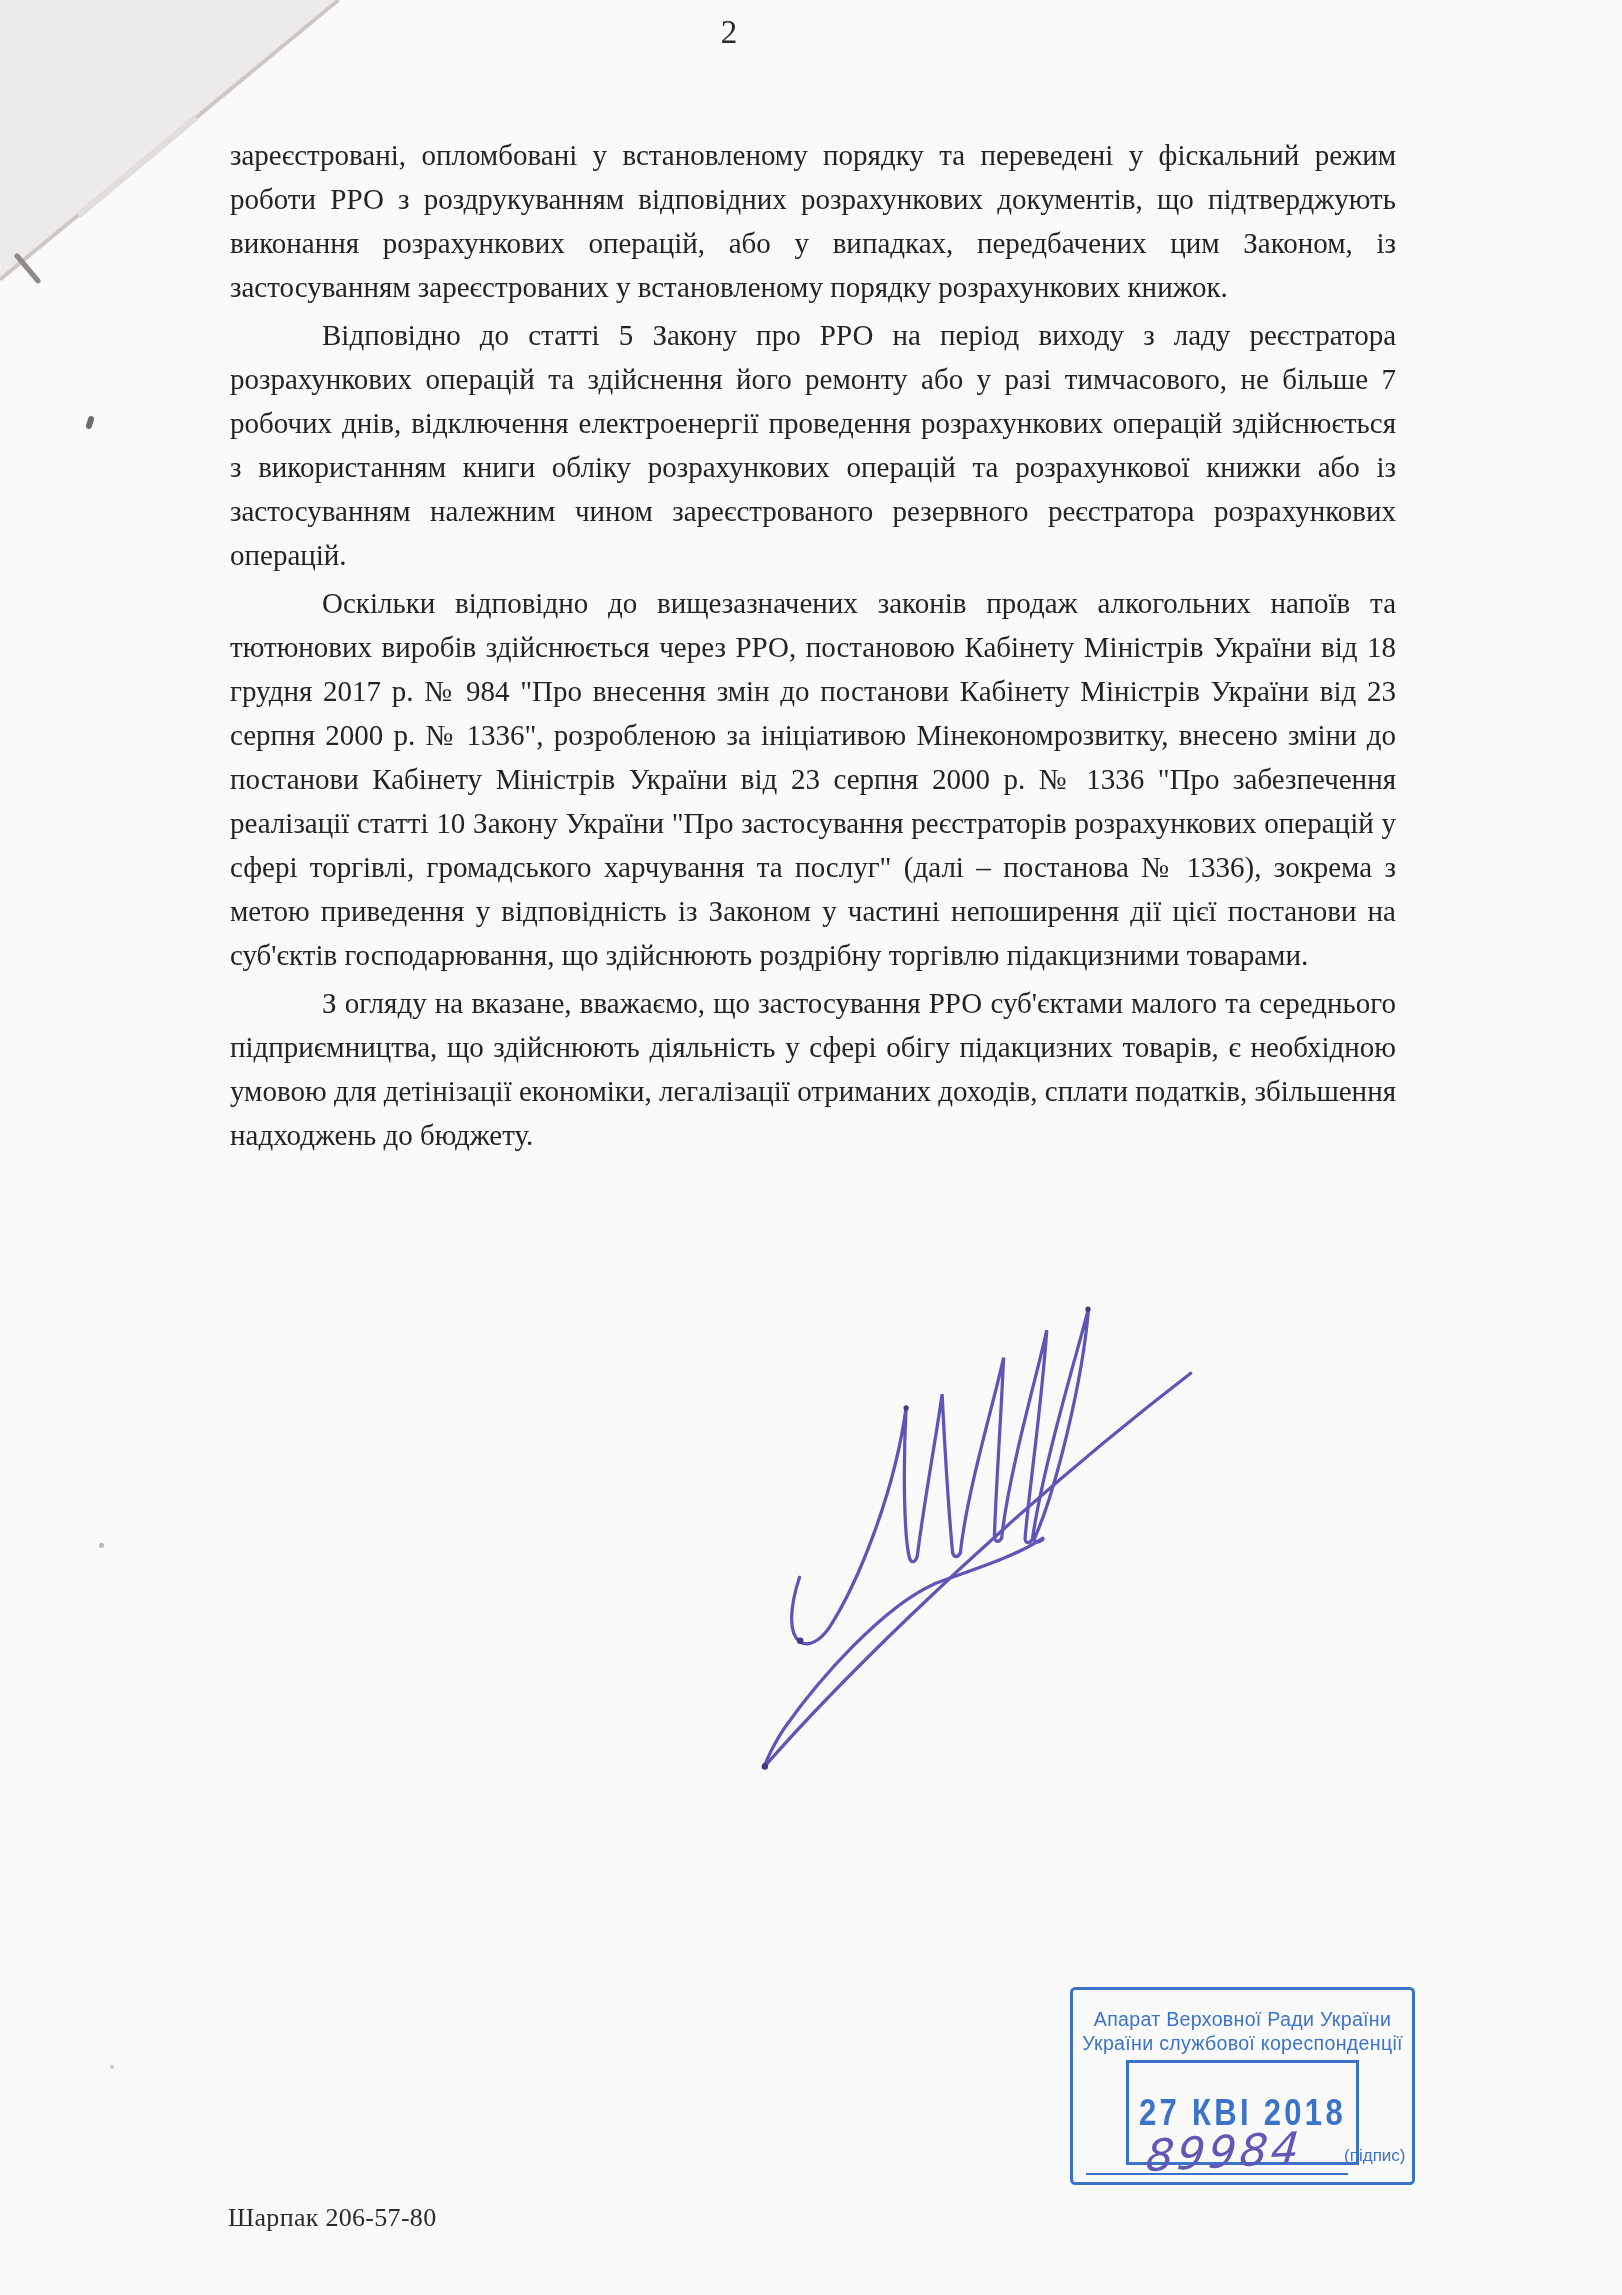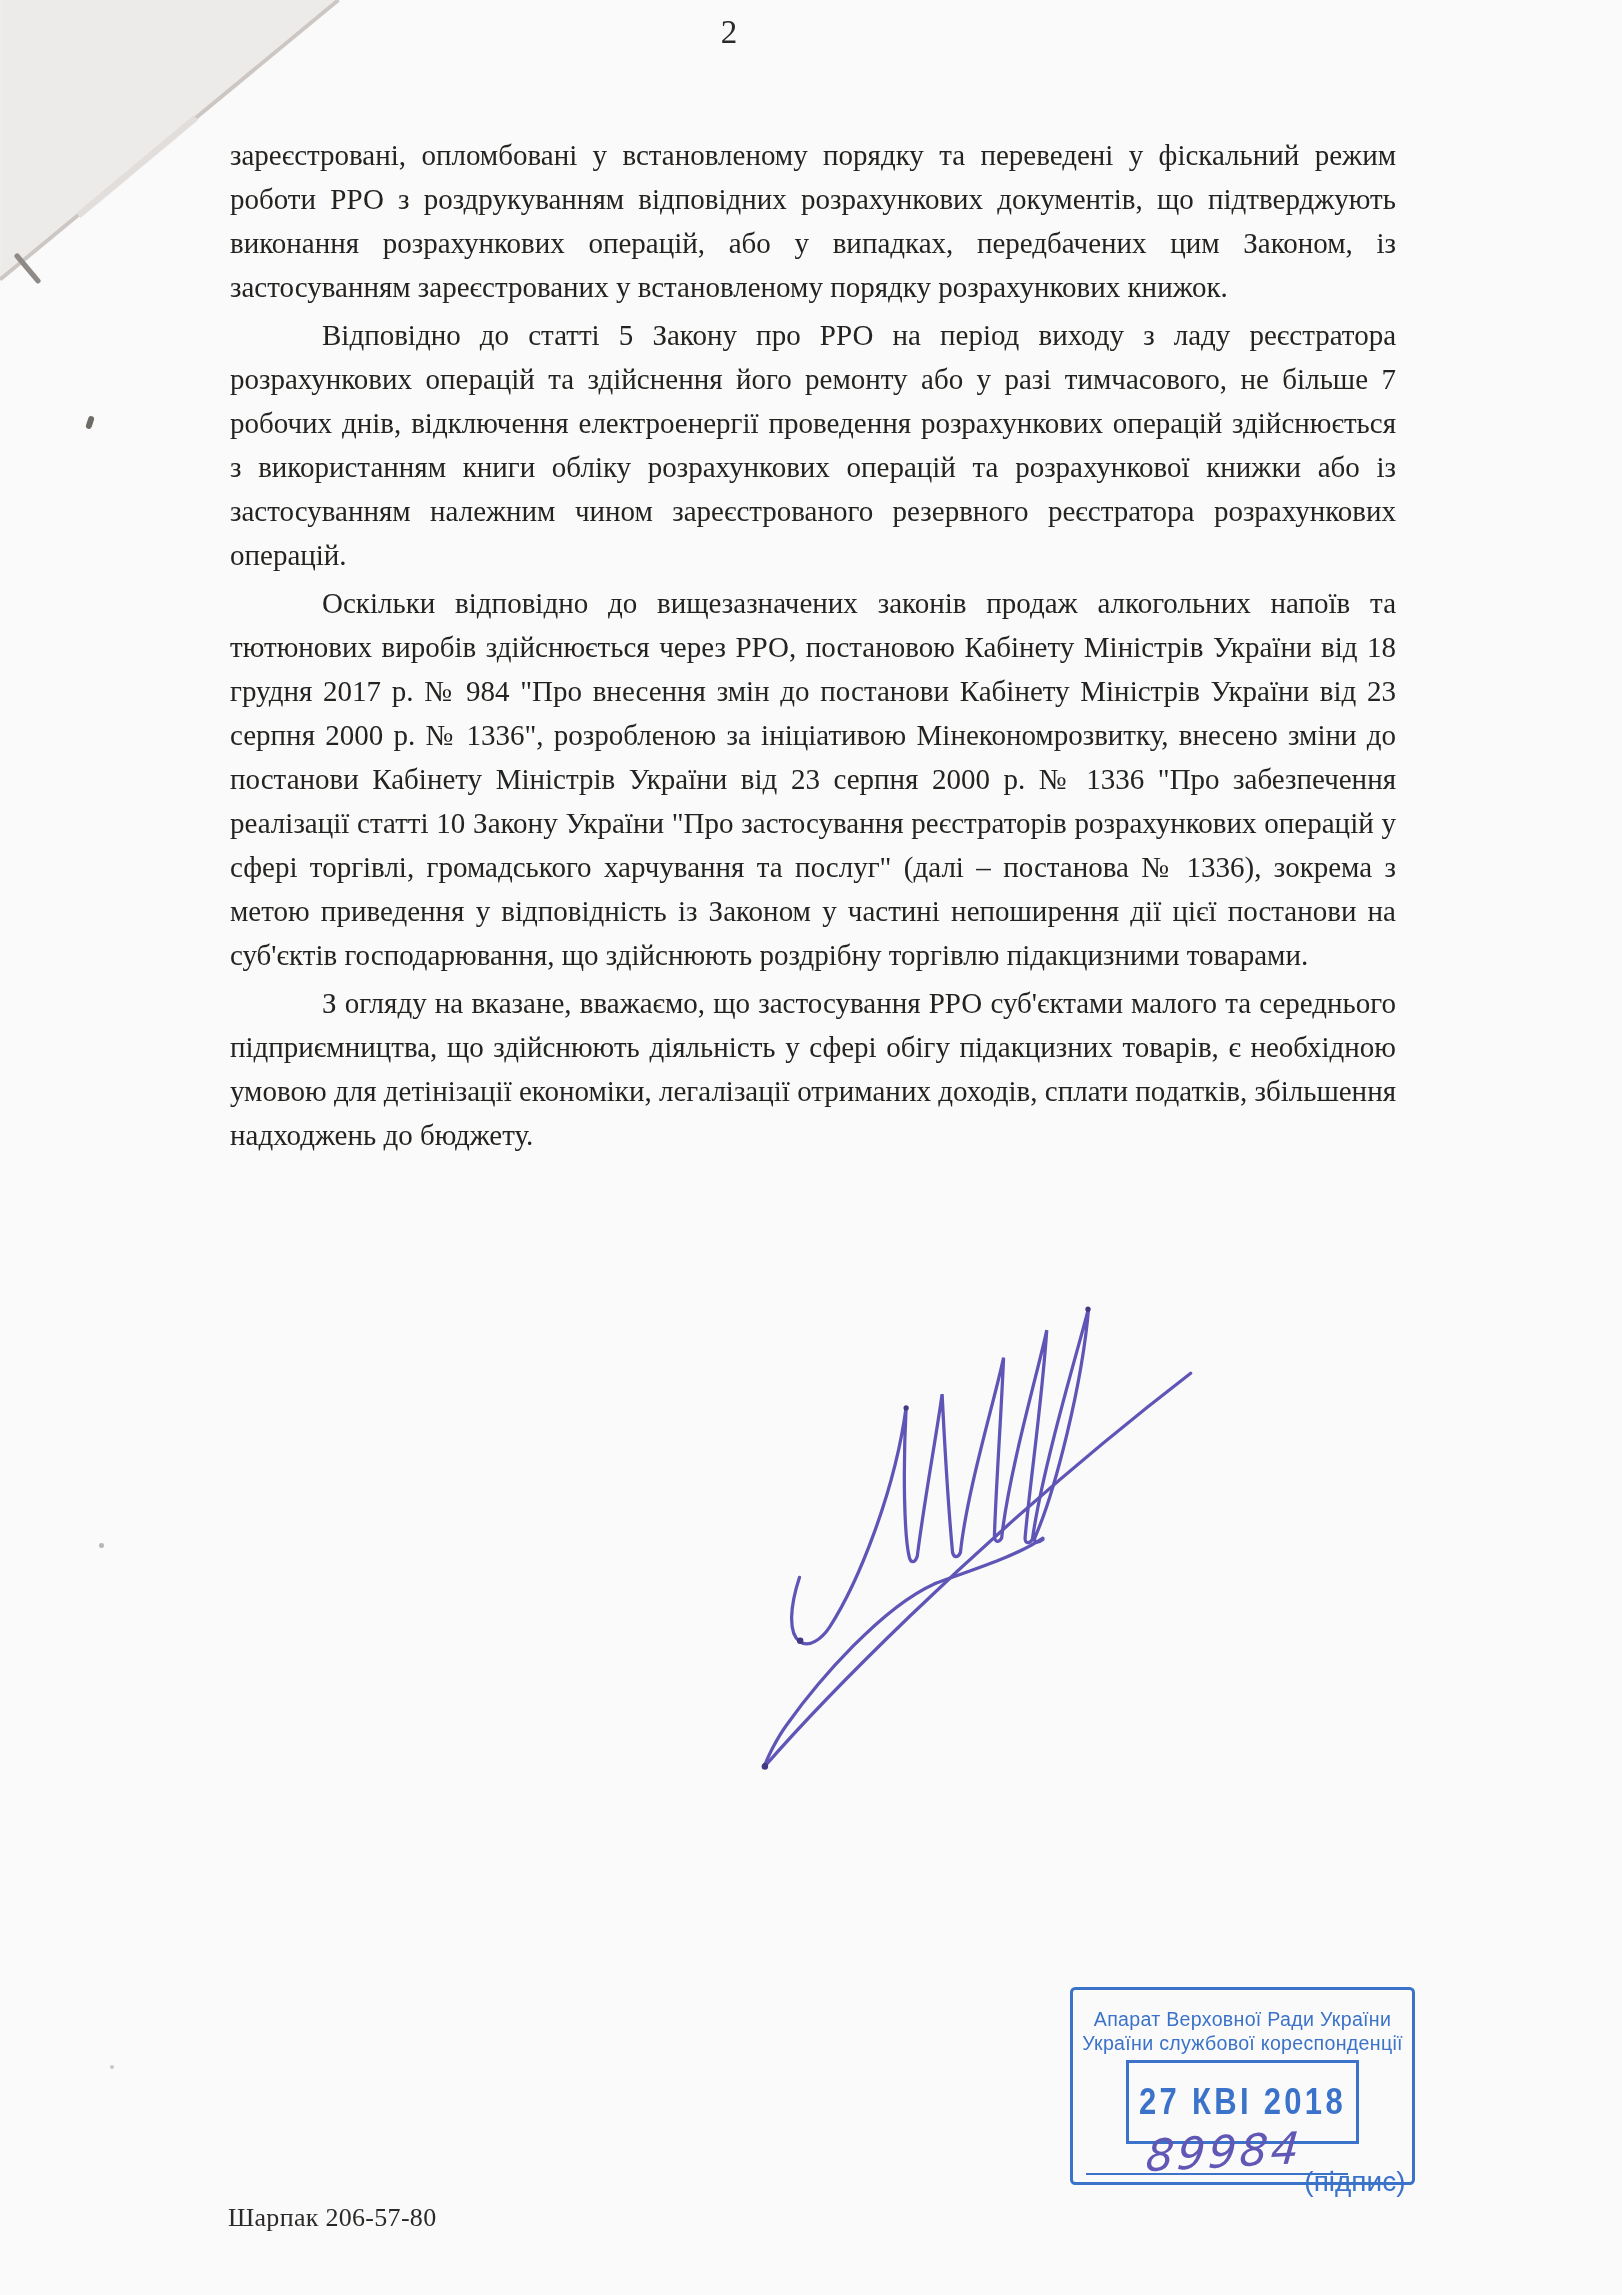--- a/index.html
+++ b/index.html
@@ -58,21 +58,21 @@
     color:var(--stamp-blue);
     font-family:"Liberation Sans", sans-serif;
     opacity:.94;
     box-sizing:border-box;
   }
   .stamp-org1,.stamp-org2{
     text-align:center;font-size:19.6px;line-height:24px;letter-spacing:0.3px;
   }
   .stamp-org1{margin-top:17px;}
   .stamp-datebox{
-    width:233px;height:84px;margin:5.2px auto 0;
+    width:233px;height:105px;margin:5.2px auto 0;
     border:3.3px solid var(--stamp-blue);
     display:flex;align-items:center;justify-content:center;
     box-sizing:border-box;
   }
   .stamp-date{
     font-size:31px;font-weight:bold;letter-spacing:3.3px;
     transform:scaleY(1.18);white-space:nowrap;
   }
   .stamp-number{
     position:absolute;left:73px;top:136px;
@@ -80,21 +80,21 @@
     font-style:italic;font-size:44px;letter-spacing:3.3px;
     color:var(--ink-violet);
     transform:rotate(-3deg) skewX(-8deg);
     z-index:2;
   }
   .stamp-underline{
     position:absolute;left:13px;top:183px;width:262px;
     border-bottom:2px solid var(--stamp-blue);
   }
   .stamp-signlabel{
-    position:absolute;right:6.5px;top:176px;font-size:28px;
+    position:absolute;right:6.5px;top:156px;font-size:17px;
   }
   
   .footer-ref{
     position:absolute;left:228px;top:2203px;
     font-size:26px;color:#2b2a28;letter-spacing:0.3px;
   }
   
   .speck{position:absolute;background:#8d8a86;border-radius:50%;}
   .speck.s1{left:87px;top:416px;width:5.9px;height:13px;border-radius:3.3px;transform:rotate(18deg);background:#6f6c68;}
   .speck.s2{left:99px;top:1543px;width:4.6px;height:4.6px;opacity:.6;}

